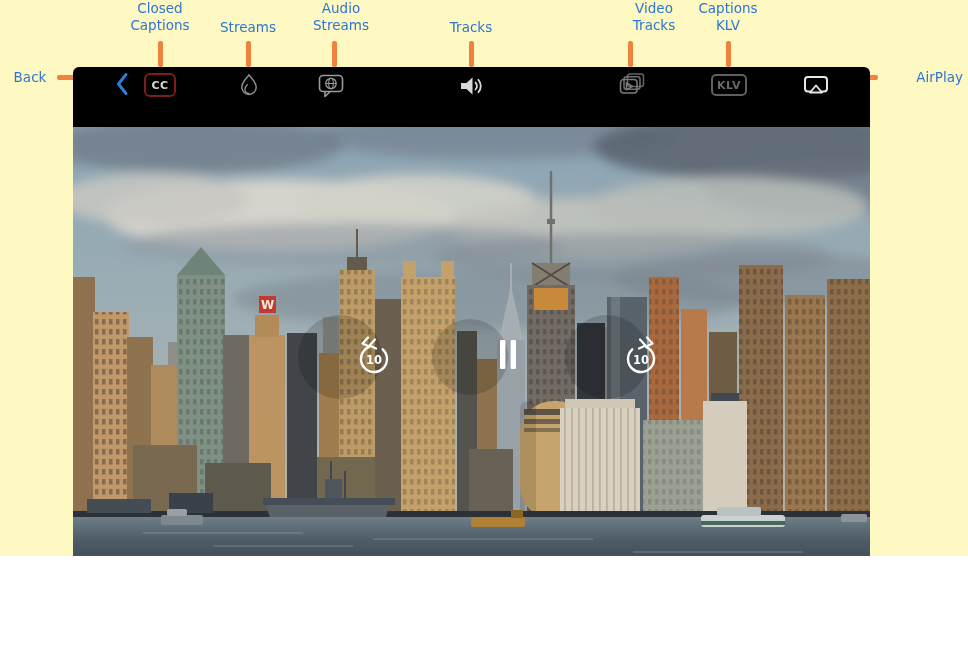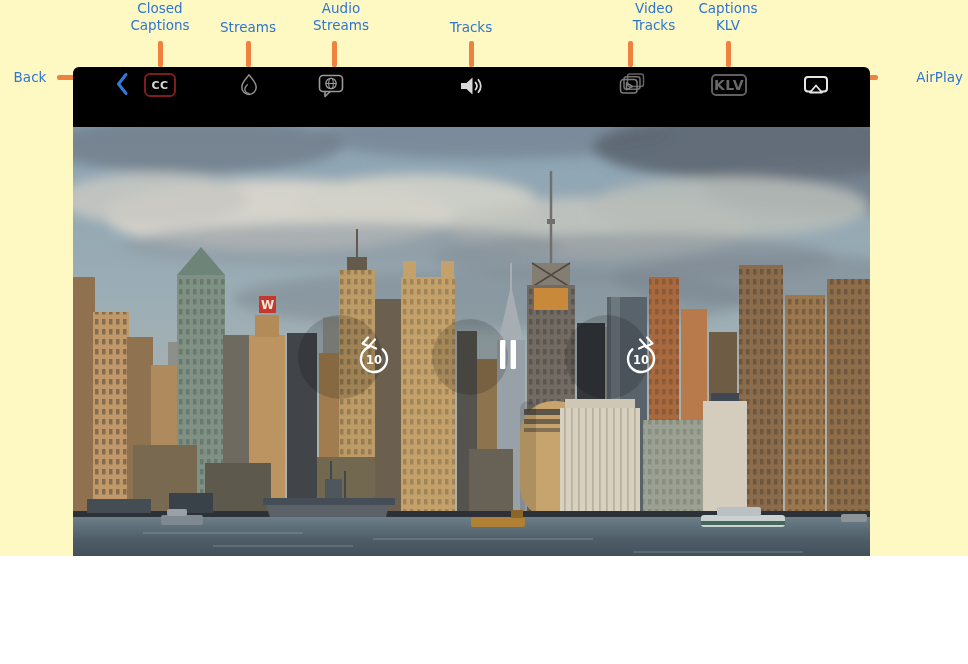--- a/index.html
+++ b/index.html
@@ -18,21 +18,21 @@
   .conn-v{position:absolute;width:5px;height:26px;top:41px;background:var(--connector);border-radius:2px;}
   .conn-h{position:absolute;height:5px;top:75px;background:var(--connector);border-radius:2px;}
 
   
   .player{position:absolute;left:73px;top:67px;width:797px;height:577px;background:#000;border-radius:6px;overflow:hidden;}
   .toolbar{position:relative;height:60px;}
   .tool{position:absolute;display:flex;align-items:center;justify-content:center;cursor:pointer;}
   .cc-badge{left:71px;top:6px;width:32px;height:24px;border:2px solid #7f1d1d;border-radius:6px;
             color:#D6D6D6;font-size:11px;font-weight:bold;letter-spacing:.5px;}
   .klv-badge{left:638px;top:7px;width:36px;height:22px;border:2px solid #5F5F5F;border-radius:5px;
-             color:#696969;font-size:14px;font-weight:bold;letter-spacing:.5px;}
+             color:#696969;font-size:11px;font-weight:bold;letter-spacing:.5px;}
 
   .video{position:relative;width:797px;height:453px;background:#8CA4B4;}
   .video svg.art{position:absolute;left:0;top:0;}
   .ctl-halo{position:absolute;top:188px;width:84px;height:84px;border-radius:50%;background:rgba(0,0,0,.16);}
   .vbtn{position:absolute;top:208px;width:44px;height:44px;cursor:pointer;margin-left:34px;}
   svg text{font-family:"DejaVu Sans","Liberation Sans",sans-serif;}
 
   .controlbar{position:absolute;left:0;right:0;bottom:0;height:64px;background:#000;}
   .time{position:absolute;top:37px;color:#FAFAFA;font-size:11px;font-weight:bold;letter-spacing:.3px;}
   .time.elapsed{left:44px;width:42px;text-align:right;}

